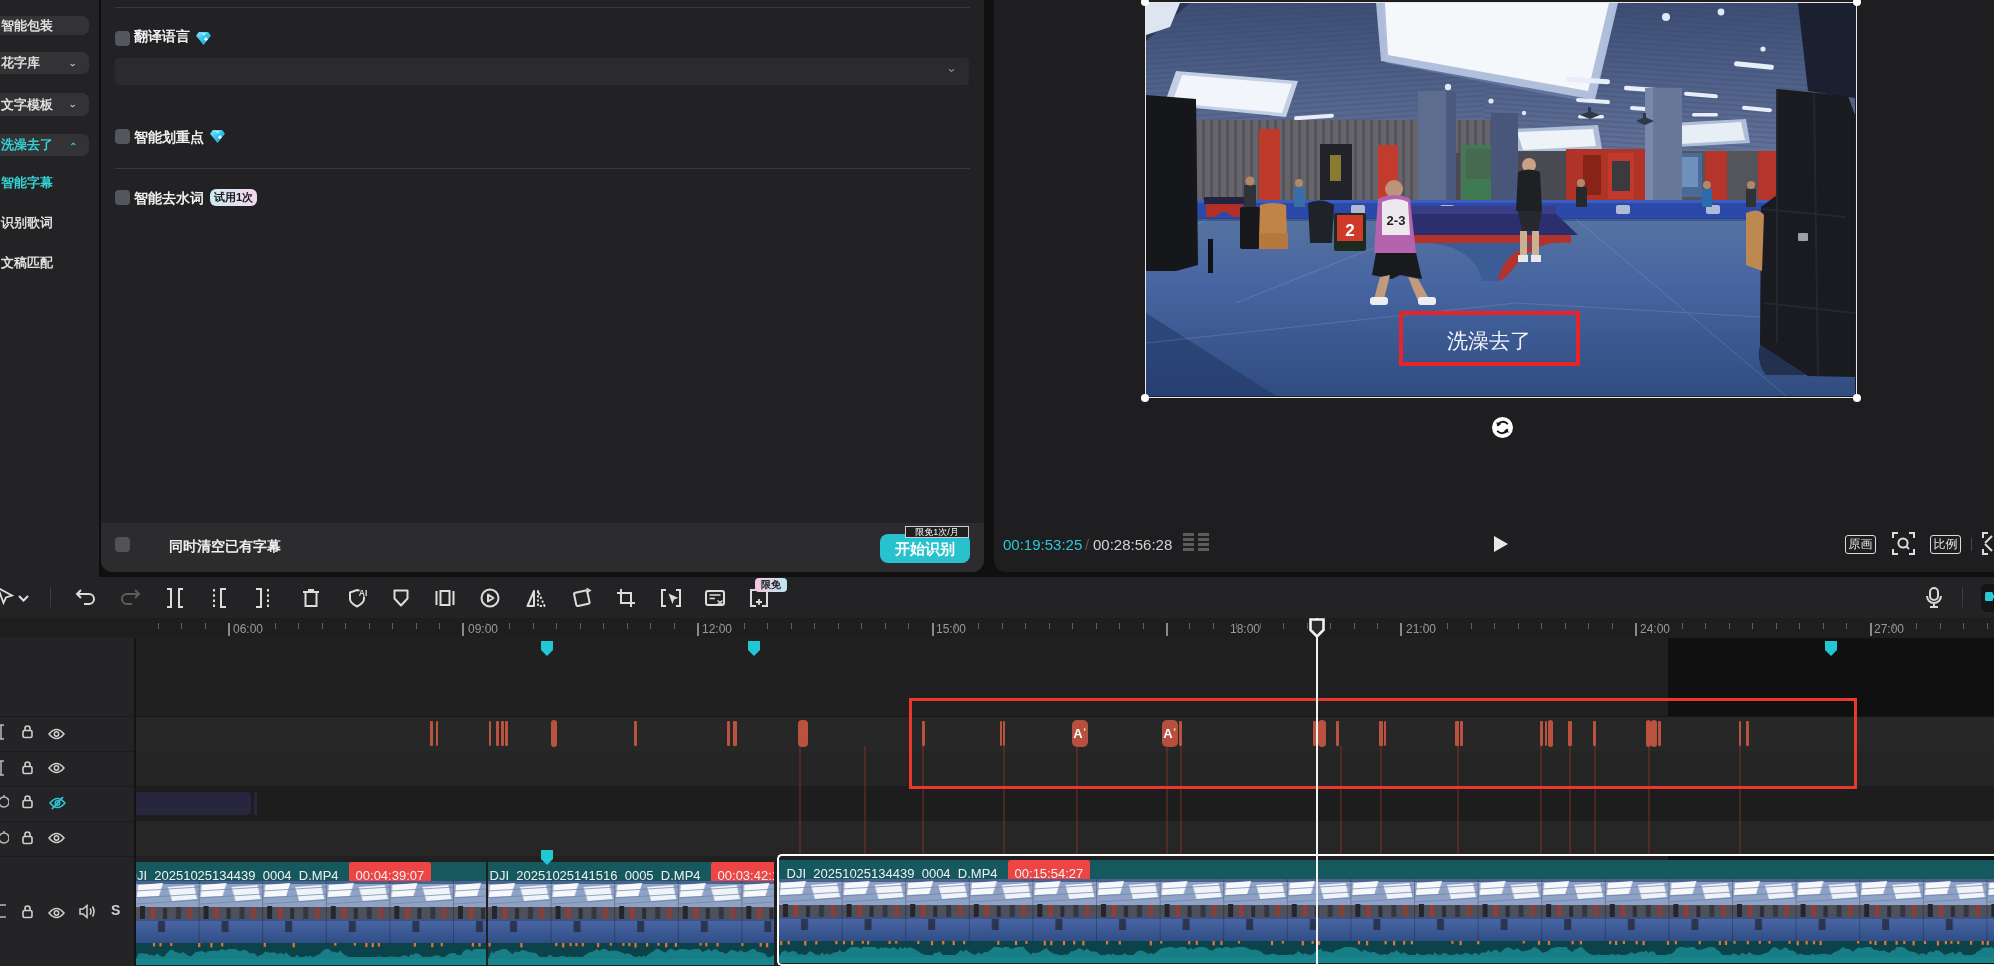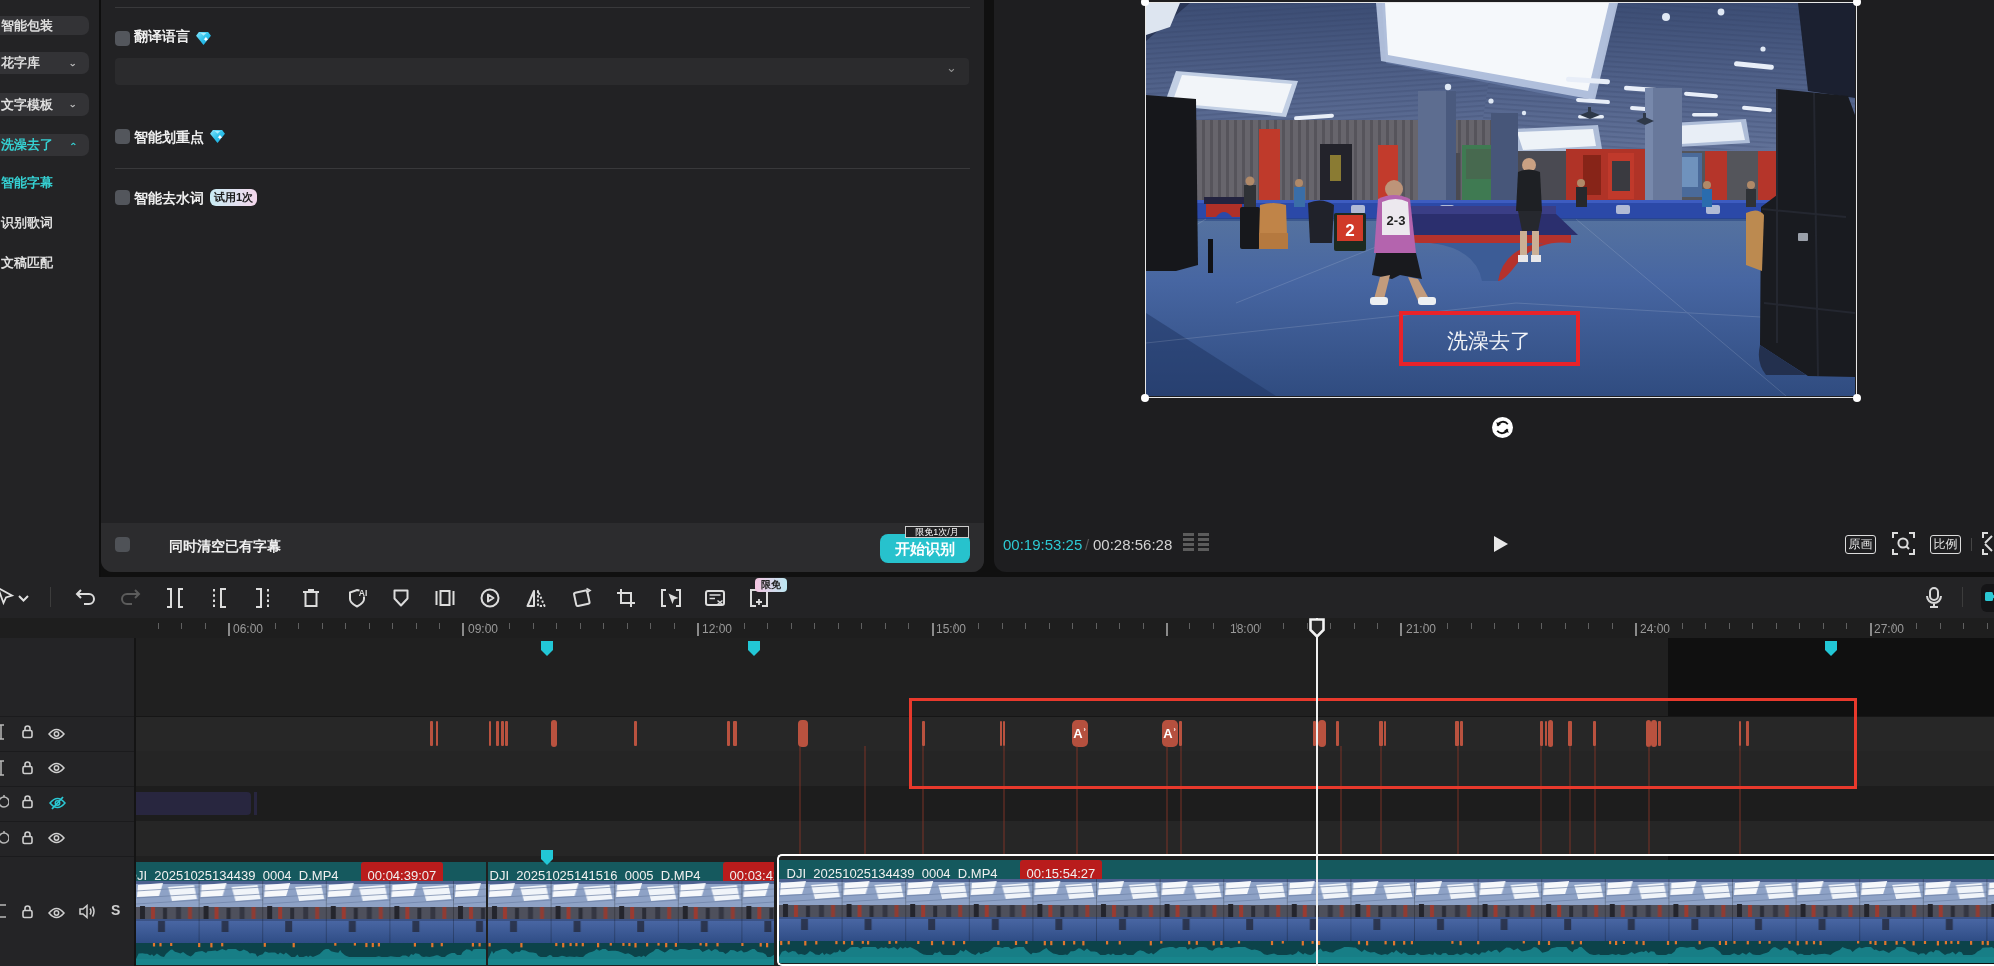--- a/index.html
+++ b/index.html
@@ -57,21 +57,21 @@
   .trow { position:absolute; left:0; width:1994px; }
   .hico { position:absolute; color:#cfcfcf; }
   .mark { position:absolute; background:#b9523f; border-radius:1px; }
   .whisk { position:absolute; width:2px; background:rgba(150,55,40,.38); }
   .abadge { position:absolute; width:16px; height:27px; border-radius:5px; background:#b5503e;
      color:#fff; font-size:13px; font-weight:bold; text-align:center; line-height:27px; }
   #redrect { position:absolute; border:3px solid #e8392c; }
   .clip { position:absolute; top:279px; height:109px; overflow:hidden; }
   .cliptitle { position:absolute; left:0; top:6px; width:100%; height:19px; background:#15595e;
      color:#f0f0f0; font-size:13px; line-height:19px; white-space:nowrap; }
-  .clipbadge { display:inline-block; background:#b91c1c; border-radius:3px; padding:4px 7px; margin-left:22px; }
+  .clipbadge { display:inline-block; background:#ef4444; border-radius:3px; padding:4px 7px; margin-left:10px; }
   .thumbs { position:absolute; left:0; top:25px; width:100%; height:62px; }
   .wave { position:absolute; left:0; top:87px; width:100%; height:16px; background:#0e4a51; }
   .wavesolid { position:absolute; left:0; top:103px; width:100%; height:6px; background:#18858c; }
   #playhead { position:absolute; left:1316px; top:41px; width:2px; height:348px; background:#f0f0f0; }
   #phhead { position:absolute; left:-8px; top:0px; width:18px; height:20px; }
 </style>
 </head>
 <body>
 <div id="stage">
 

